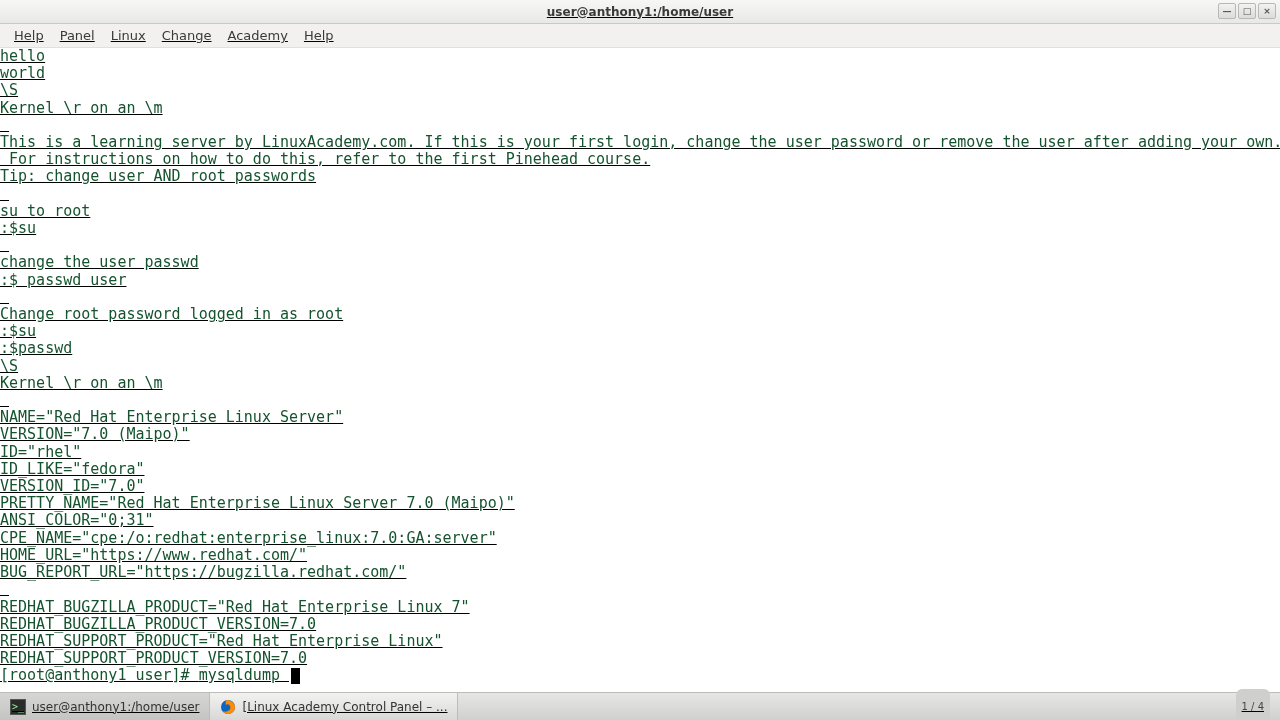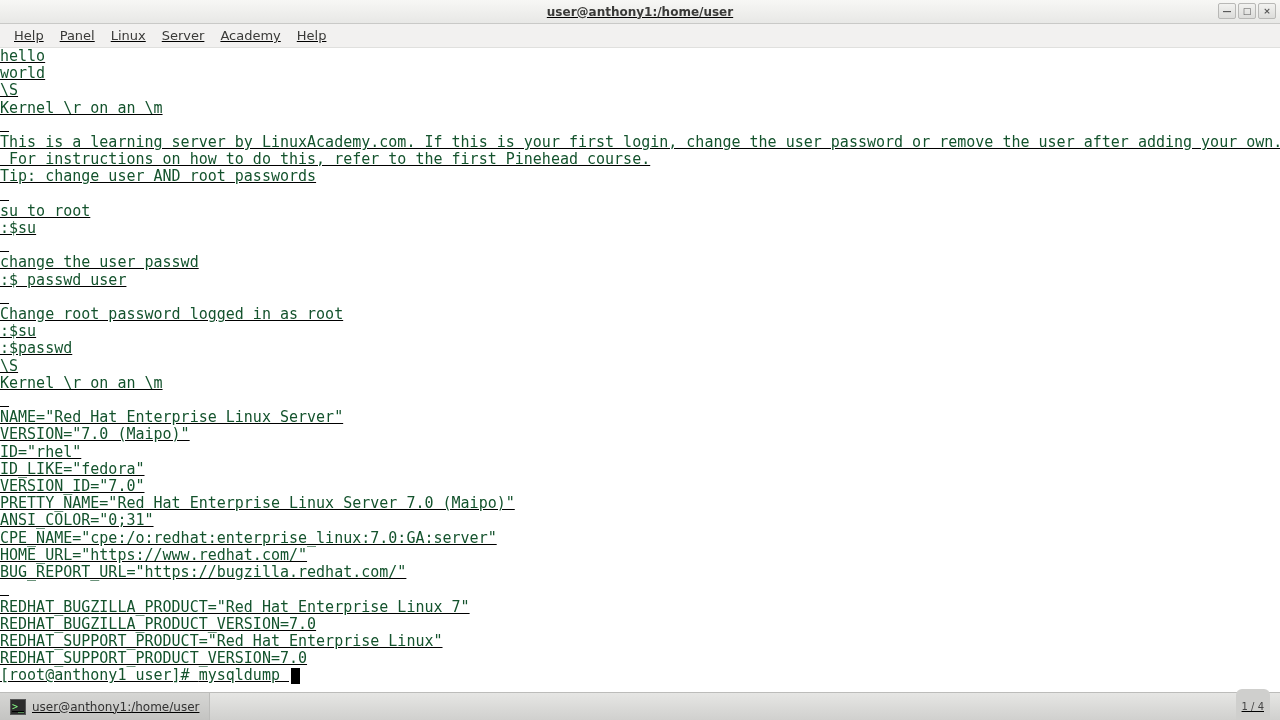--- a/index.html
+++ b/index.html
@@ -62,33 +62,42 @@
       <div class="wbtn">
           <span>×</span>
         </div>
     </div>
   </div>
 
   <div class="menubar">
     <div class="menuitem">Help</div>
     <div class="menuitem">Panel</div>
     <div class="menuitem">Linux</div>
-    <div class="menuitem">Server</div>
+    <div class="menuitem">Change</div>
     <div class="menuitem">Academy</div>
     <div class="menuitem">Help</div>
   </div>
 
   <div class="terminal-area" id="terminal-area"><div class="term-line">hello</div><div class="term-line">world</div><div class="term-line">\S</div><div class="term-line">Kernel \r on an \m</div><div class="term-line">&nbsp;</div><div class="term-line">This is a learning server by LinuxAcademy.com. If this is your first login, change the user password or remove the user after adding your own.</div><div class="term-line"> For instructions on how to do this, refer to the first Pinehead course.</div><div class="term-line">Tip: change user AND root passwords</div><div class="term-line">&nbsp;</div><div class="term-line">su to root</div><div class="term-line">:$su</div><div class="term-line">&nbsp;</div><div class="term-line">change the user passwd</div><div class="term-line">:$ passwd user</div><div class="term-line">&nbsp;</div><div class="term-line">Change root password logged in as root</div><div class="term-line">:$su</div><div class="term-line">:$passwd</div><div class="term-line">\S</div><div class="term-line">Kernel \r on an \m</div><div class="term-line">&nbsp;</div><div class="term-line">NAME="Red Hat Enterprise Linux Server"</div><div class="term-line">VERSION="7.0 (Maipo)"</div><div class="term-line">ID="rhel"</div><div class="term-line">ID_LIKE="fedora"</div><div class="term-line">VERSION_ID="7.0"</div><div class="term-line">PRETTY_NAME="Red Hat Enterprise Linux Server 7.0 (Maipo)"</div><div class="term-line">ANSI_COLOR="0;31"</div><div class="term-line">CPE_NAME="cpe:/o:redhat:enterprise_linux:7.0:GA:server"</div><div class="term-line">HOME_URL="https://www.redhat.com/"</div><div class="term-line">BUG_REPORT_URL="https://bugzilla.redhat.com/"</div><div class="term-line">&nbsp;</div><div class="term-line">REDHAT_BUGZILLA_PRODUCT="Red Hat Enterprise Linux 7"</div><div class="term-line">REDHAT_BUGZILLA_PRODUCT_VERSION=7.0</div><div class="term-line">REDHAT_SUPPORT_PRODUCT="Red Hat Enterprise Linux"</div><div class="term-line">REDHAT_SUPPORT_PRODUCT_VERSION=7.0</div><div class="term-line"><span>[root@anthony1 user]# </span><span>mysqldump </span><span class="cursor-block"></span></div></div>
 
   <div class="taskbar">
     <div class="task-item active">
       <span class="task-icon term">
           <span>&gt;_</span>
         </span>
       <span>user@anthony1:/home/user</span>
     </div>
+    <div class="task-item">
+      <span class="task-icon ff">
+        <svg viewBox="0 0 16 16">
+            <circle cx="8" cy="8" r="7" fill="#0a66c2"></circle>
+            <path d="M8 1 C12 2 15 5 15 8 C15 12 12 15 8 15 C6 15 4 14 3 12 C4 13 6 13 8 12 C10 11 11 9 10 7 C9 5 7 5 6 6 C5 3 6 1 8 1 Z" fill="#ff8c00"></path>
+          </svg>
+      </span>
+      <span>[Linux Academy Control Panel – ...</span>
+    </div>
     <div class="spacer"></div>
     <div class="sys-tray">
       <span class="time-pill">1 / 4</span>
     </div>
   </div>
 
 </div>
 
 </body></html>

